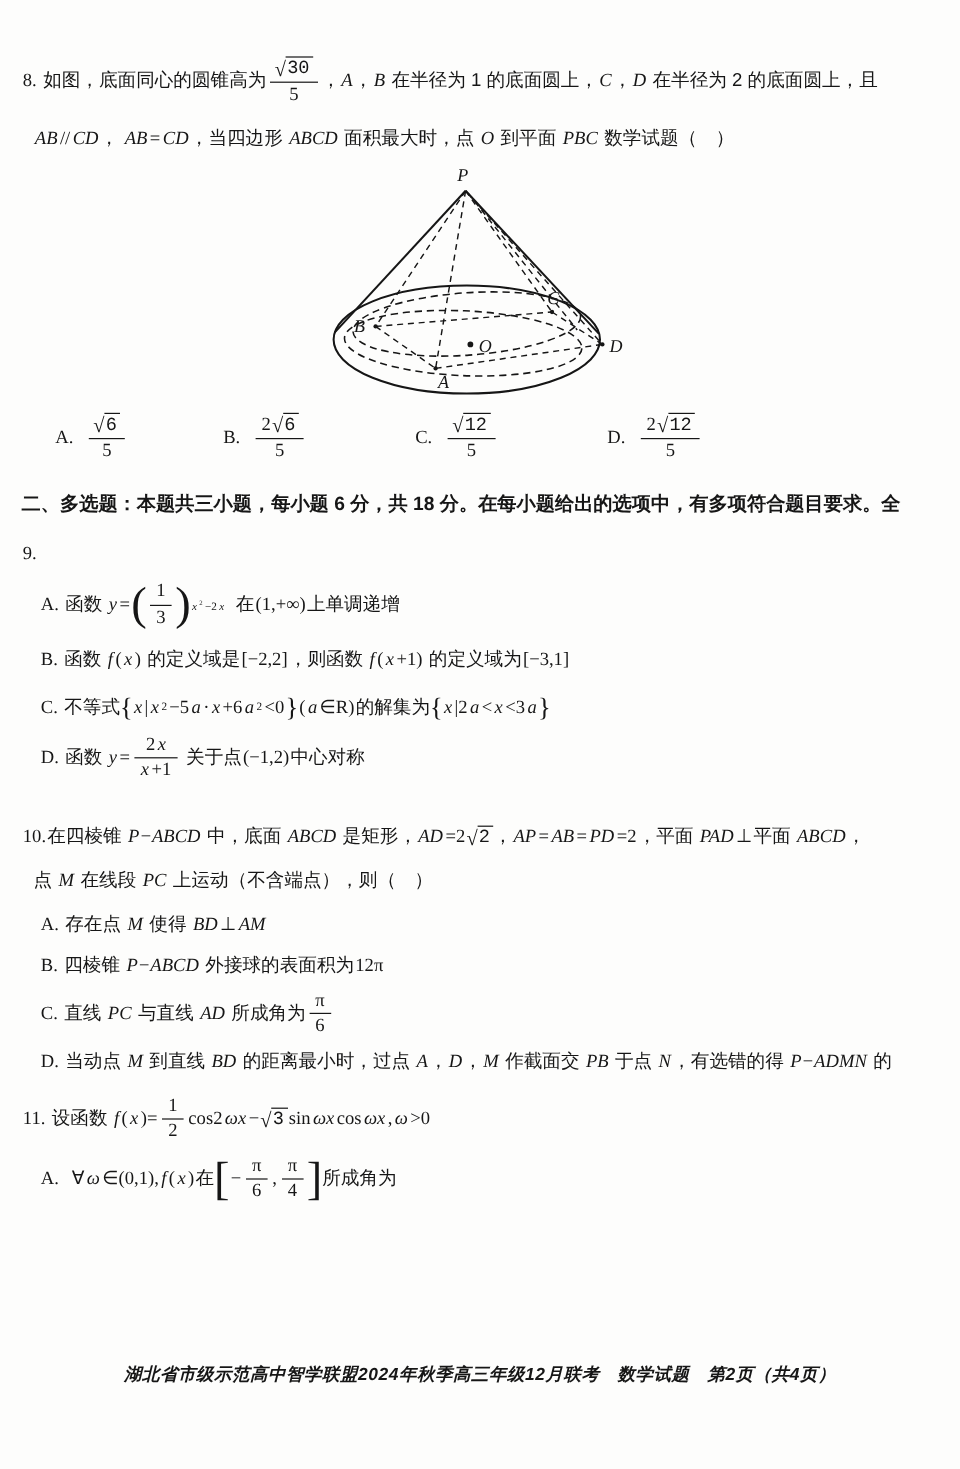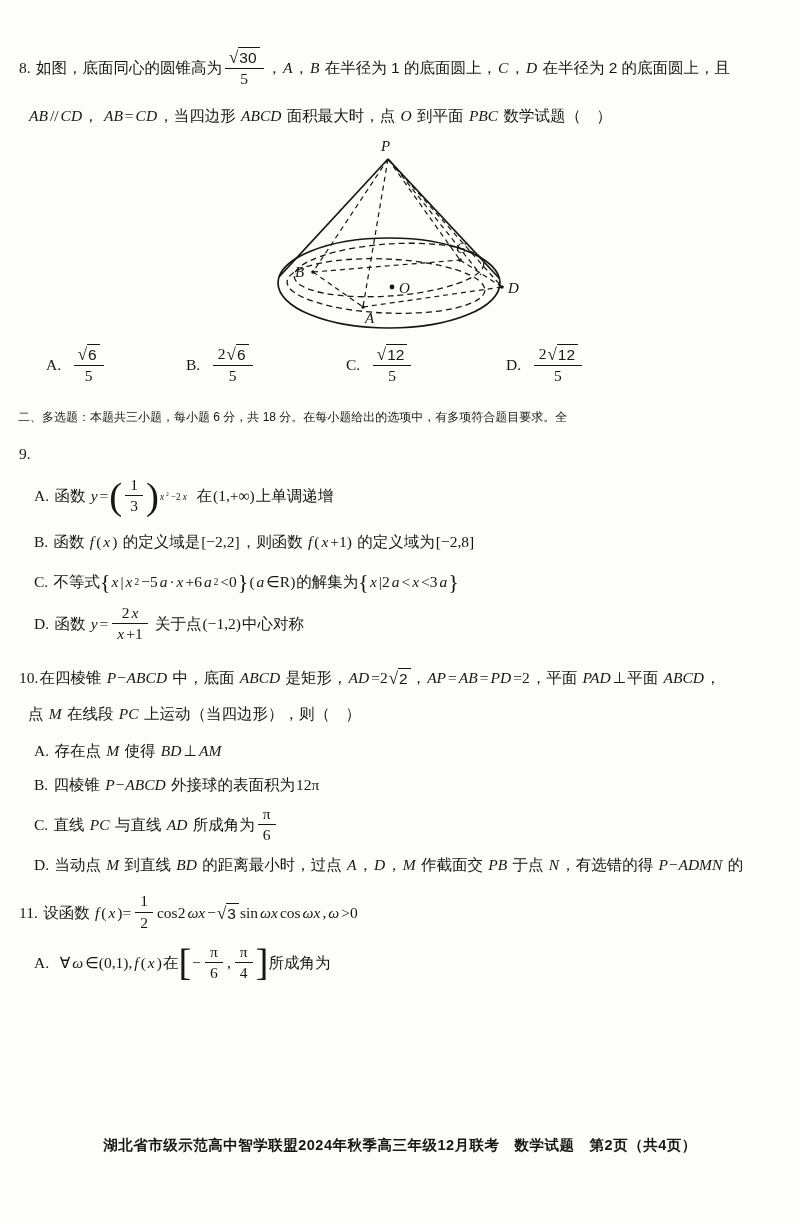--- a/index.html
+++ b/index.html
@@ -8,36 +8,36 @@
   .content{padding:46px 12px 0 18px;}
   .line{display:flex;align-items:center;flex-wrap:wrap;line-height:1.4;}
   .cn{white-space:pre-wrap;}
   .mi{font-family:"Liberation Serif",serif;font-style:italic;white-space:pre;padding:0 1px;}
   .mn{font-family:"Liberation Serif",serif;white-space:pre;padding:0 1px;}
   .frac{display:inline-flex;flex-direction:column;align-items:stretch;margin:0 3px;font-family:"Liberation Serif",serif;}
   .fnum,.fden{display:flex;align-items:center;justify-content:center;line-height:1.2;padding:1px 4px;}
   .fden{border-top:1.4px solid #161616;}
   .sqrt{display:inline-flex;align-items:flex-start;}
   .rsign{line-height:1;font-size:1.1em;transform:translateY(2px);font-family:"Liberation Serif",serif;}
-  .rbody{border-top:1.5px solid #161616;padding:1px 3px 0 1px;line-height:1.15;font-family:Liberation Sans, sans-serif;}
+  .rbody{border-top:1.5px solid #161616;padding:1px 3px 0 1px;line-height:1.15;font-family:Liberation Mono, monospace;}
   sup{font-size:0.6em;vertical-align:super;line-height:0;}
   sup.hi{vertical-align:1.7em;}
   .bg1{font-family:"Liberation Serif",serif;font-size:1.42em;line-height:1;}
   .bg2{font-family:"Liberation Serif",serif;font-size:2.5em;line-height:1;font-weight:300;}
-  .sec{font-weight:normal;font-size:12px;line-height:2.05;}
+  .sec{font-weight:bold;font-size:16px;line-height:2.05;}
   .ind-cont{padding-left:10px;}
   .ind-opt{padding-left:15px;}
   .figure{display:flex;justify-content:center;margin-top:10px;}
   .optrow{display:flex;margin-top:6px;padding-left:27px;}
   .opt{display:flex;align-items:center;}
   .opt:nth-child(1){width:140px;}
   .opt:nth-child(2){width:160px;}
   .opt:nth-child(3){width:160px;}
-  .footer{position:absolute;left:0;top:1136px;width:100%;text-align:center;font-weight:bold;font-size:14.5px;letter-spacing:0.5px;}.mt8{margin-top:8px;}.mt10{margin-top:10px;}.mt12{margin-top:12px;}
-  .mt14{margin-top:14px;}.mt16{margin-top:16px;}.mt18{margin-top:18px;}.mt22{margin-top:22px;text-align:center;}
+  .footer{position:absolute;left:0;top:1136px;width:100%;text-align:center;font-weight:bold;font-size:14.5px;letter-spacing:0.5px;font-style:italic;}.mt8{margin-top:8px;}.mt10{margin-top:10px;}.mt12{margin-top:12px;}
+  .mt14{margin-top:14px;}.mt16{margin-top:16px;}.mt18{margin-top:18px;}.mt22{margin-top:34px;text-align:center;}
   svg text{font-family:"Liberation Serif",serif;font-style:italic;font-size:15px;fill:#161616;}
 </style>
 </head>
 <body>
 
 <div class="page">
   <div class="content">
 
     <div class="line">
         <span class="mn">8.</span>
@@ -216,21 +216,21 @@
         <span class="mi">x</span>
         <span class="mn">)</span>
         <span class="cn"> 的定义域是</span>
         <span class="mn">[−2,2]</span>
         <span class="cn">，则函数 </span>
         <span class="mi">f</span>
         <span class="mn">(</span>
         <span class="mi">x</span>
         <span class="mn">+1)</span>
         <span class="cn"> 的定义域为</span>
-        <span class="mn">[−2,8]</span>
+        <span class="mn">[−3,1]</span>
       </div>
     <div class="line mt18 ind-opt">
         <span class="mn">C.</span>
         <span class="cn"> 不等式</span>
         <span class="bg1">{</span>
         <span class="mi">x</span>
         <span class="mn">|</span>
         <span class="mi">x</span>
         <sup><span class="mn">2</span></sup>
         <span class="mn">−5</span>
@@ -301,21 +301,21 @@
         <span class="mn">⊥</span>
         <span class="cn">平面 </span>
         <span class="mi">ABCD</span>
         <span class="cn">，</span>
       </div>
     <div class="line mt14 ind-cont">
         <span class="cn">点 </span>
         <span class="mi">M</span>
         <span class="cn"> 在线段 </span>
         <span class="mi">PC</span>
-        <span class="cn"> 上运动（当四边形），则（　）</span>
+        <span class="cn"> 上运动（不含端点），则（　）</span>
       </div>
     <div class="line mt16 ind-opt">
         <span class="mn">A.</span>
         <span class="cn"> 存在点 </span>
         <span class="mi">M</span>
         <span class="cn"> 使得 </span>
         <span class="mi">BD</span>
         <span class="mn">⊥</span>
         <span class="mi">AM</span>
       </div>

